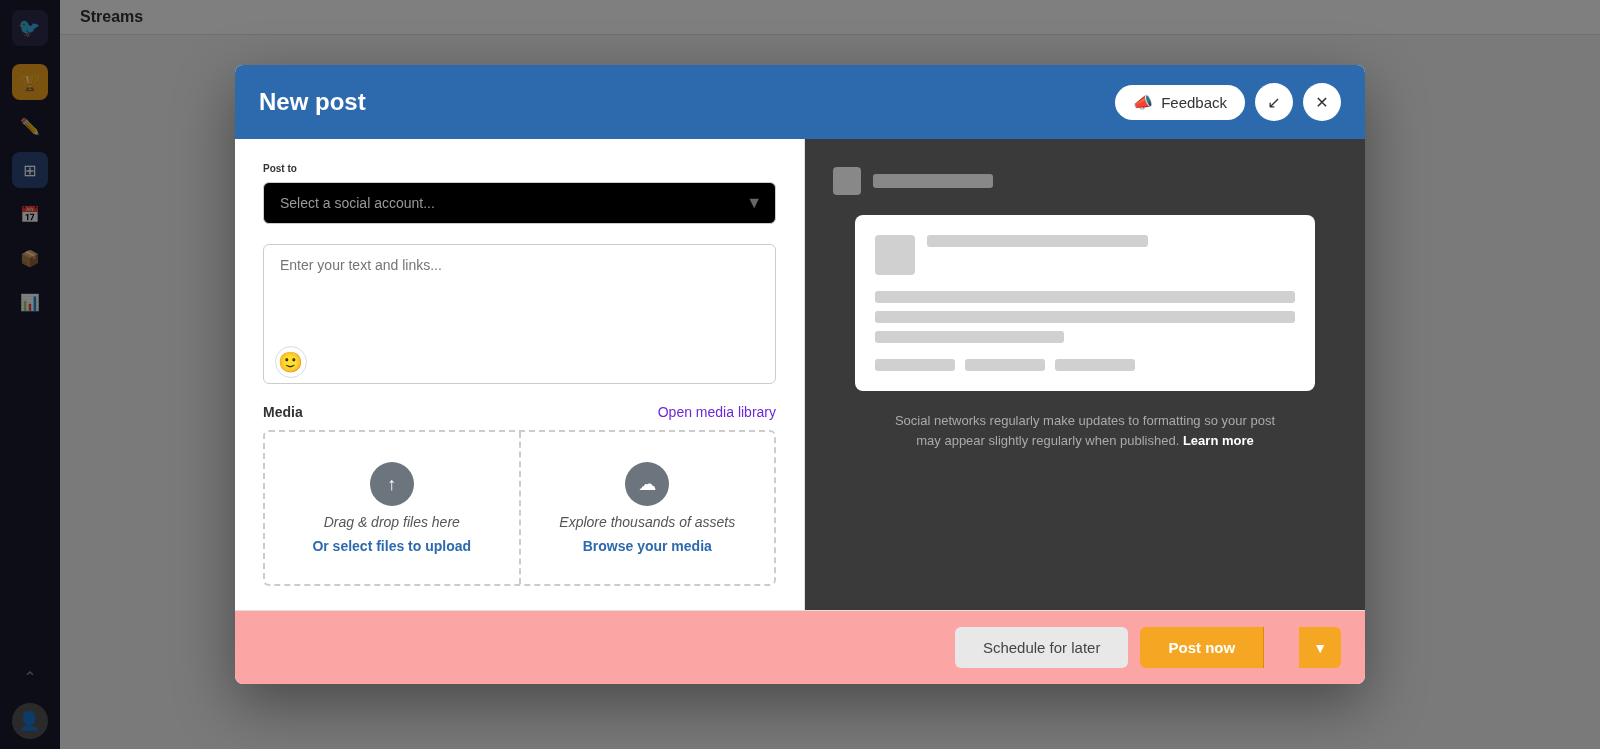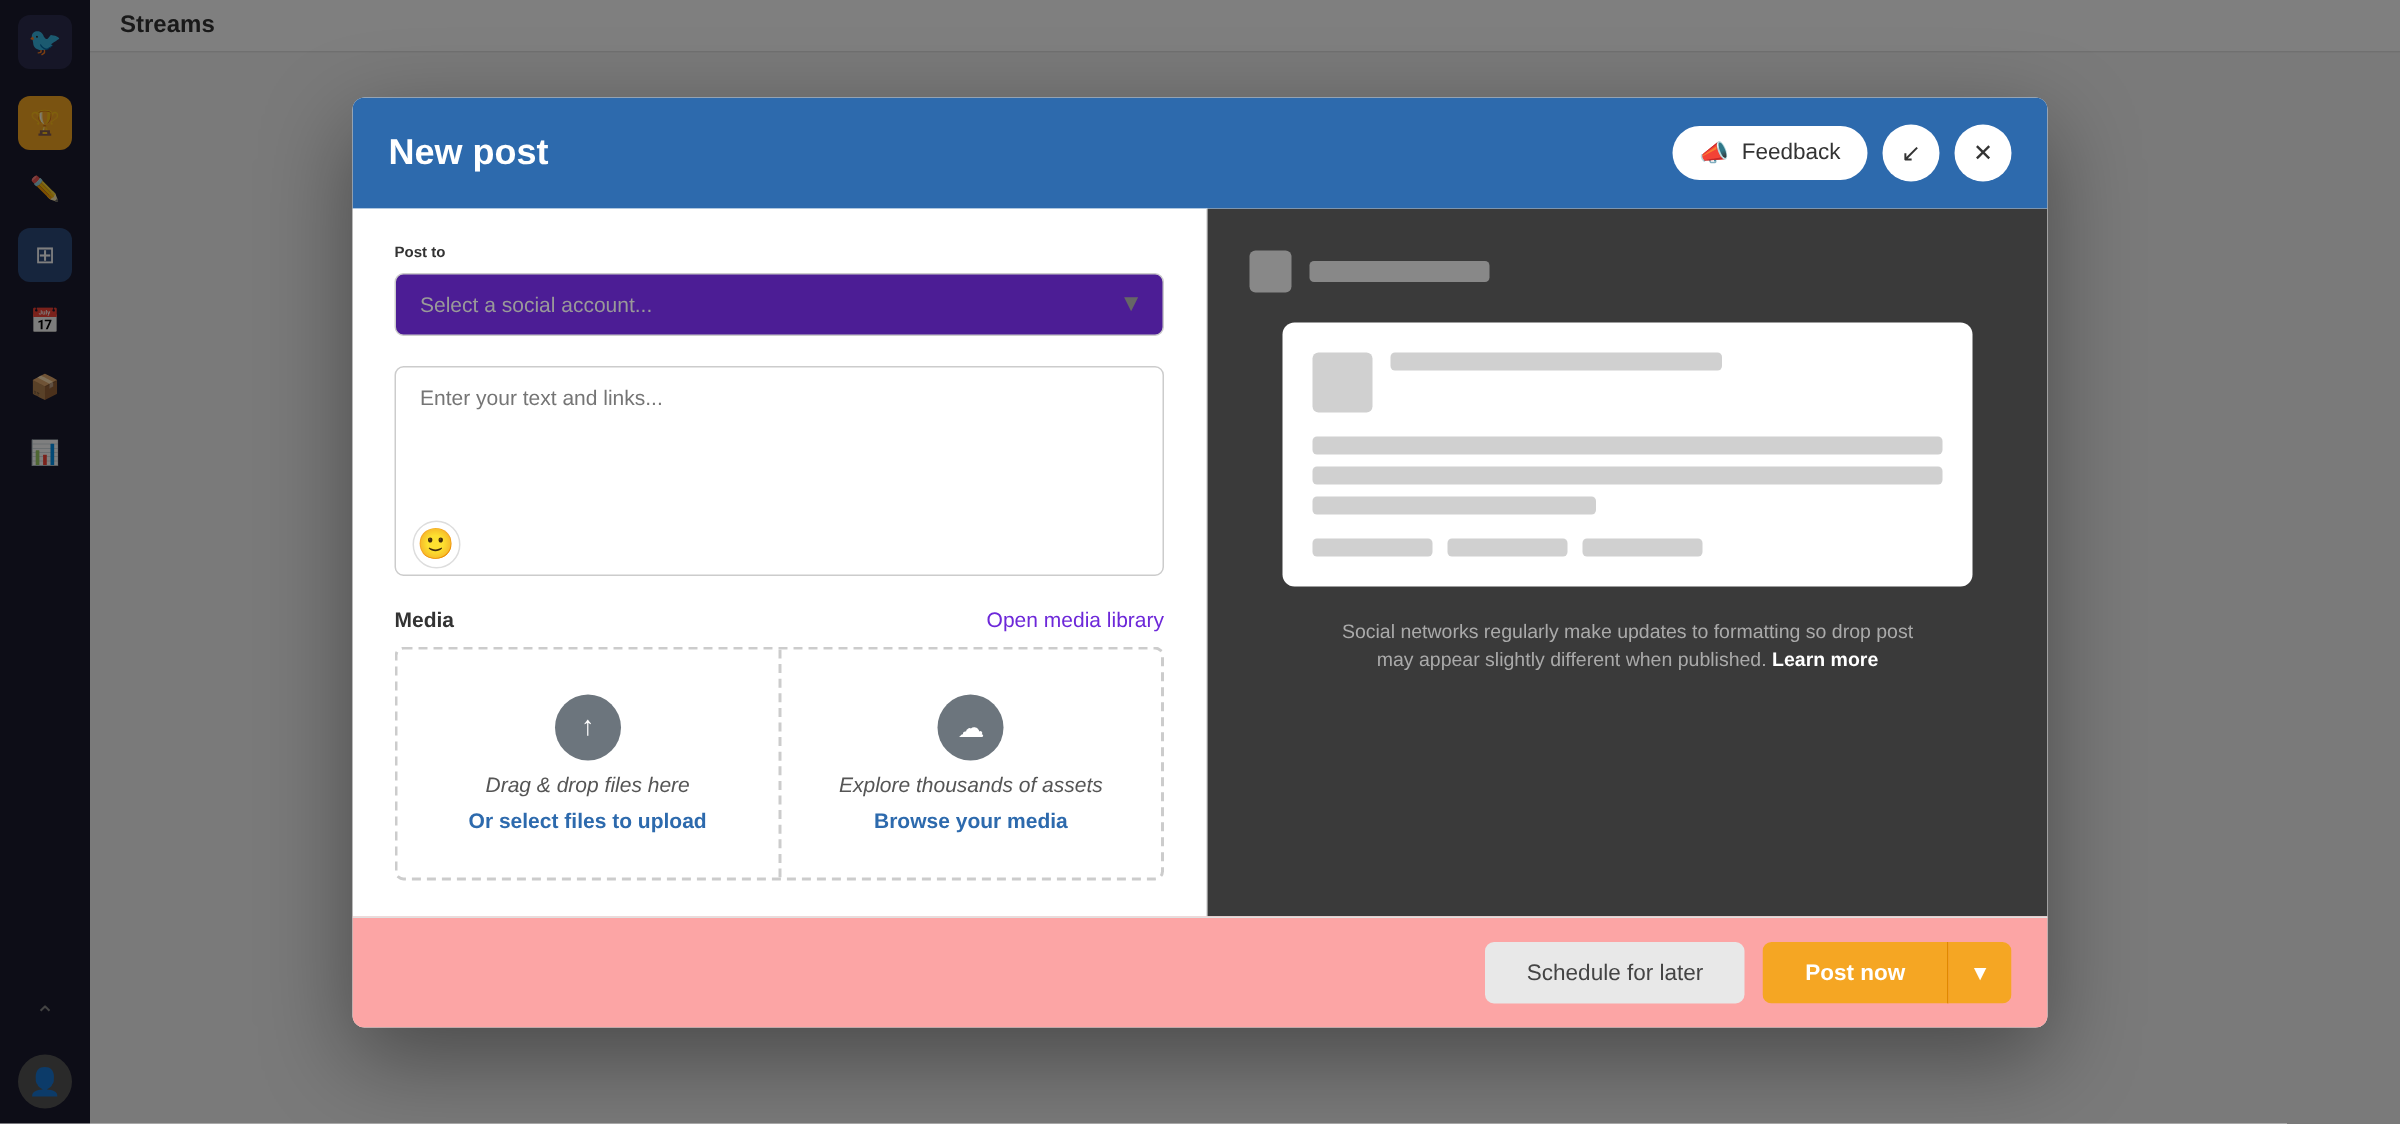--- a/index.html
+++ b/index.html
@@ -186,21 +186,21 @@
     .select-wrapper {
       position: relative;
       margin-bottom: 20px;
     }
 
     .select-dropdown {
       width: 100%;
       padding: 12px 16px;
       border: 1px solid #ccc;
       border-radius: 6px;
-      background: #4c1d95;
+      background: #000000;
       font-size: 14px;
       color: #999;
       appearance: none;
       cursor: pointer;
     }
 
     .select-arrow {
       position: absolute;
       right: 14px;
       top: 50%;
@@ -436,20 +436,21 @@
       font-size: 15px;
       font-weight: 500;
       color: #444;
       cursor: pointer;
     }
 
     .post-now-wrapper {
       display: flex;
       border-radius: 6px;
       overflow: hidden;
+      gap: 35px;
     }
 
     .post-now-btn {
       padding: 12px 28px;
       background: #f5a623;
       border: none;
       font-size: 15px;
       font-weight: 600;
       color: white;
       cursor: pointer;
@@ -594,21 +595,21 @@
             <div class="preview-line shorter"></div>
           </div>
           <div class="preview-card-footer">
             <div class="preview-footer-item"></div>
             <div class="preview-footer-item"></div>
             <div class="preview-footer-item"></div>
           </div>
         </div>
 
         <p class="preview-disclaimer">
-          <span>Social networks regularly make updates to formatting so drop post may appear slightly different when published.</span>
+          <span>Social networks regularly make updates to formatting so your post may appear slightly regularly when published.</span>
           <a style="color:white;font-weight:600;">Learn more</a>
         </p>
       </div>
 
     </div>
 
     <div class="modal-footer">
       <button class="schedule-btn">Schedule for later</button>
       <div class="post-now-wrapper">
         <button class="post-now-btn">Post now</button>

